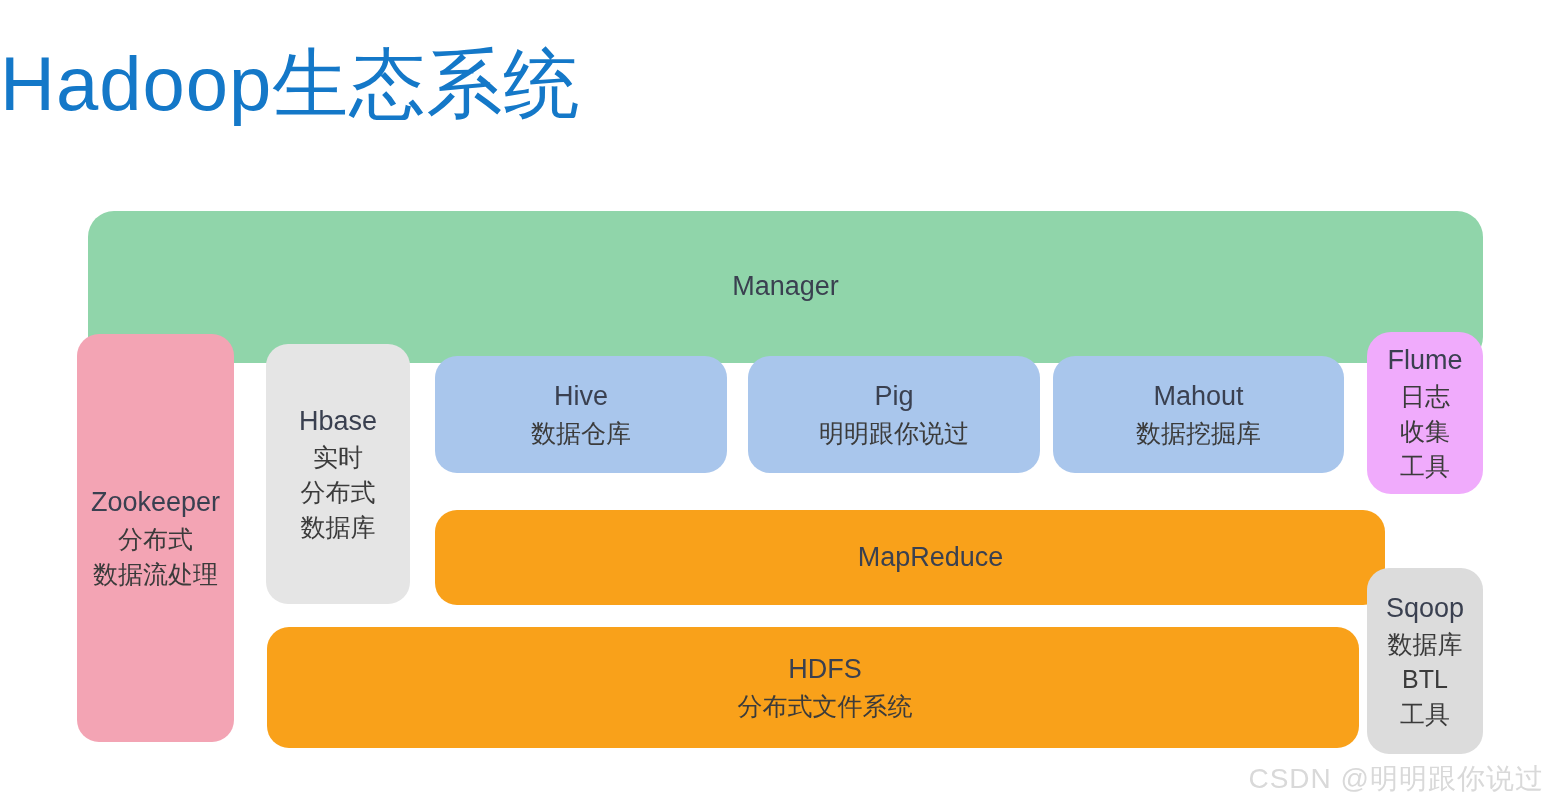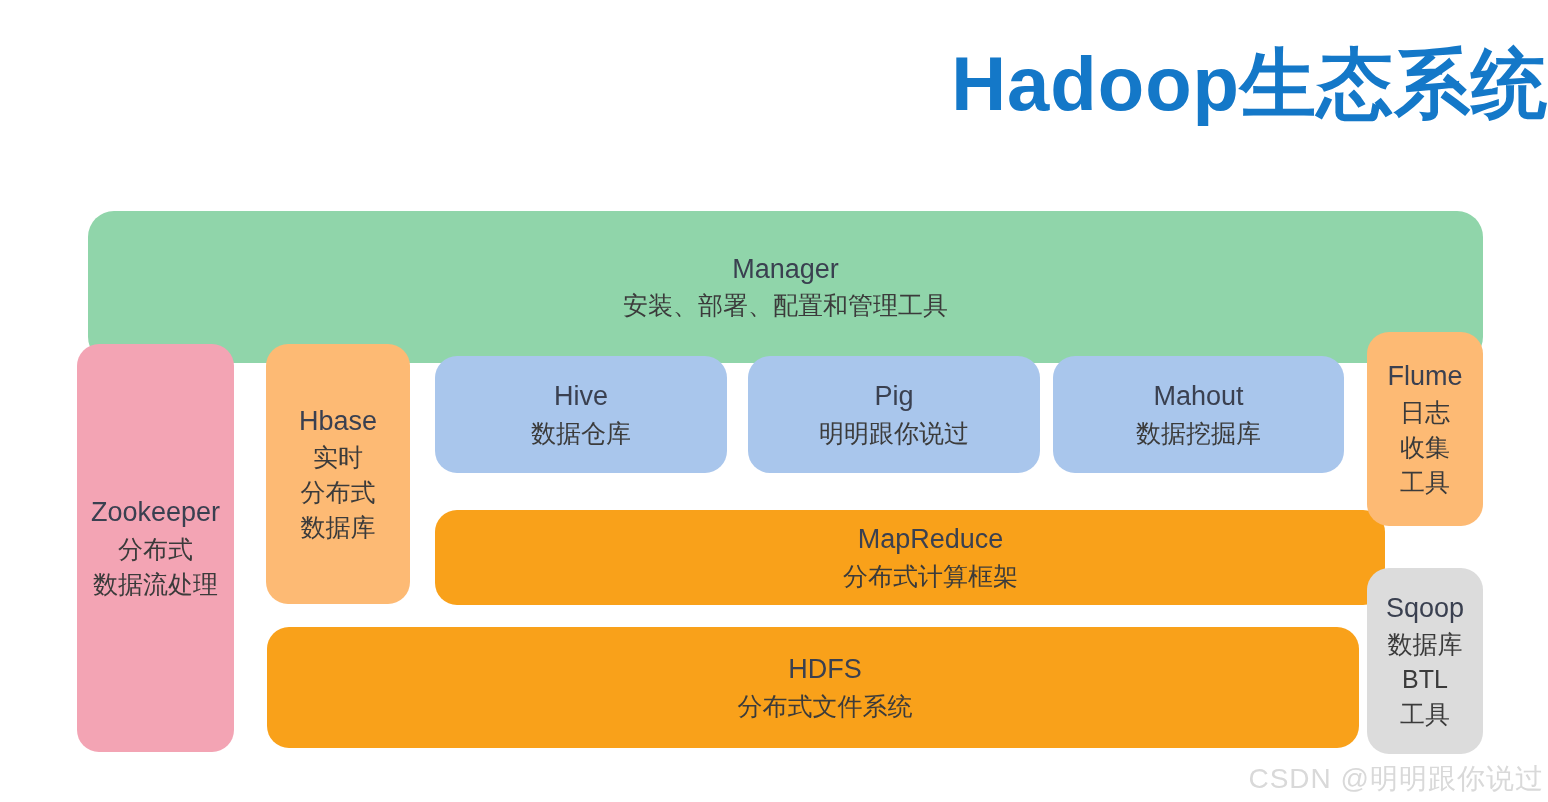--- a/index.html
+++ b/index.html
@@ -13,23 +13,23 @@
     width: 1548px;
     height: 802px;
     background: #ffffff;
     overflow: hidden;
   }
   .diagram-title {
     position: absolute;
     left: 0;
     top: 42px;
     width: 1548px;
-    text-align: right;
+    text-align: left;
     font-size: 76px;
-    font-weight: 700;
+    font-weight: 400;
     letter-spacing: 1px;
     line-height: 1.1;
   }
   .box {
     position: absolute;
     border-radius: 22px;
     display: flex;
     flex-direction: column;
     align-items: center;
     justify-content: center;
@@ -58,30 +58,29 @@
 </style>
 </head>
 <body>
 
 <div class="canvas">
 
   <div class="diagram-title" style="color: rgb(20, 120, 200);">Hadoop生态系统</div>
 
   <div class="box box-manager" style="left: 88px; top: 165px; width: 1395px; height: 152px; background-color: rgb(144, 213, 170); margin-top: 46px;">
     <div class="name">Manager</div>
-    <div class="line">安装、部署、配置和管理工具</div>
   </div>
 
-  <div class="box" style="left: 77px; top: 344px; width: 157px; height: 408px; background-color: rgb(243, 164, 180);">
+  <div class="box" style="left: 77px; top: 334px; width: 157px; height: 408px; background-color: rgb(243, 164, 180);">
     <div class="name">Zookeeper</div>
     <div class="line">分布式</div>
     <div class="line">数据流处理</div>
   </div>
 
-  <div class="box" style="left: 266px; top: 344px; width: 144px; height: 260px; background-color: #fdba74;">
+  <div class="box" style="left: 266px; top: 344px; width: 144px; height: 260px; background-color: #e5e5e5;">
     <div class="name">Hbase</div>
     <div class="line">实时</div>
     <div class="line">分布式</div>
     <div class="line">数据库</div>
   </div>
 
   <div class="box" style="left: 435px; top: 356px; width: 292px; height: 117px; background-color: rgb(169, 198, 236);">
     <div class="name">Hive</div>
     <div class="line">数据仓库</div>
   </div>
@@ -91,29 +90,28 @@
     <div class="line">明明跟你说过</div>
   </div>
 
   <div class="box" style="left: 1053px; top: 356px; width: 291px; height: 117px; background-color: rgb(169, 198, 236);">
     <div class="name">Mahout</div>
     <div class="line">数据挖掘库</div>
   </div>
 
   <div class="box" style="left: 435px; top: 510px; width: 909px; height: 95px; background-color: rgb(249, 161, 26); padding-left: 41px;">
     <div class="name">MapReduce</div>
-    <div class="line">分布式计算框架</div>
   </div>
 
   <div class="box" style="left: 267px; top: 627px; width: 1068px; height: 121px; background-color: rgb(249, 161, 26); padding-left: 24px;">
     <div class="name">HDFS</div>
     <div class="line">分布式文件系统</div>
   </div>
 
-  <div class="box" style="left: 1367px; top: 332px; width: 116px; height: 194px; background-color: #fdba74;">
+  <div class="box" style="left: 1367px; top: 332px; width: 116px; height: 162px; background-color: #f0abfc; border-radius: 24px;">
     <div class="name">Flume</div>
     <div class="line">日志</div>
     <div class="line">收集</div>
     <div class="line">工具</div>
   </div>
 
   <div class="box" style="left: 1367px; top: 568px; width: 116px; height: 186px; background-color: rgb(220, 220, 220);">
     <div class="name">Sqoop</div>
     <div class="line">数据库</div>
     <div class="line">BTL</div>

